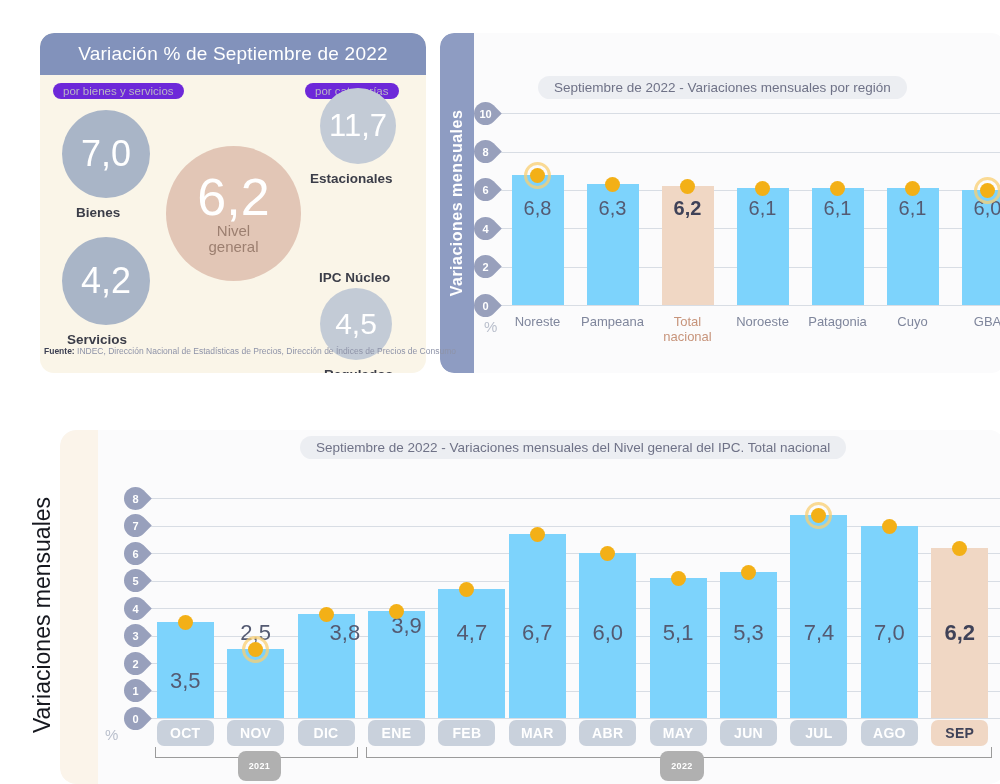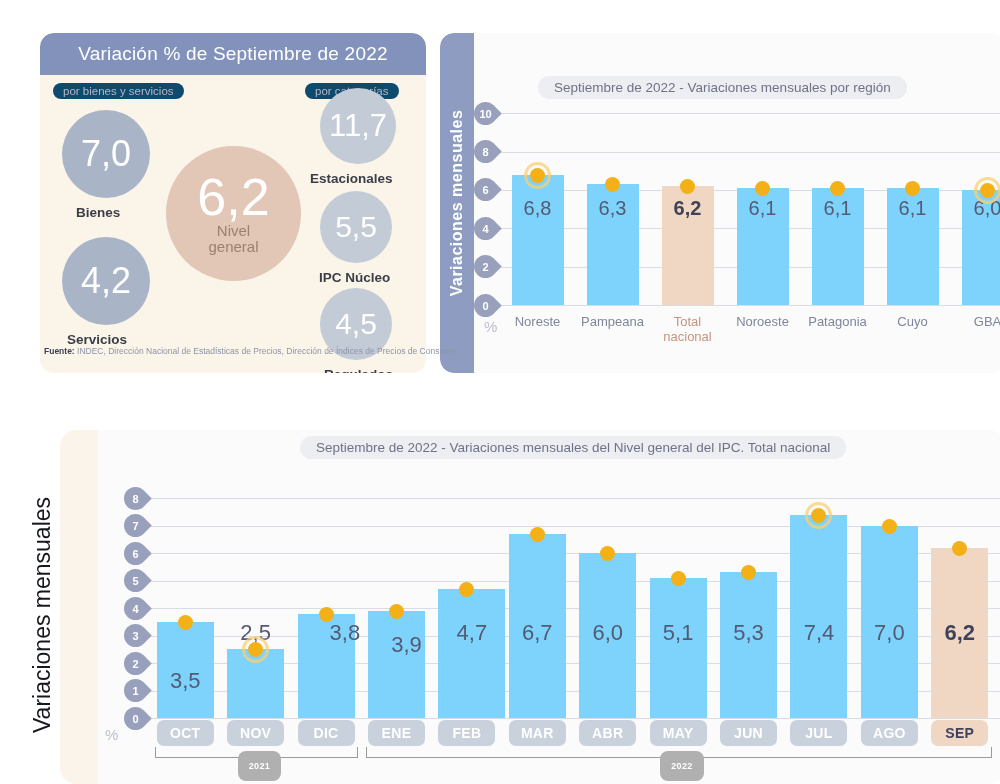--- a/index.html
+++ b/index.html
@@ -18,21 +18,21 @@
   }
   #summary-header{
     height:42px; background:#8292bb; display:flex;align-items:center;justify-content:center;
     border-radius:14px 14px 0 0;
   }
   #summary-header span{
     color:#ffffff; font-size:19px; letter-spacing:.2px;
   }
   .mini-pill{
     position:absolute; font-size:11.5px; color:#b9b6c4;
-    background:#0c4a6e; border-radius:9px; padding:2px 10px; white-space:nowrap;
+    background:#6d28d9; border-radius:9px; padding:2px 10px; white-space:nowrap;
   }
   #pill-left{left:13px; top:50px;}
   #pill-right{left:265px; top:50px;}
 
   .circ{
     position:absolute;border-radius:50%;
     display:flex;align-items:center;justify-content:center;flex-direction:column;
   }
   .circ .num{color:#ffffff;font-weight:400;line-height:.95;}
   .caption{position:absolute;font-size:13.5px;font-weight:bold;color:#3b3d48;white-space:nowrap;}
@@ -156,23 +156,20 @@
       <span>Nivel</span><br>
       <span>general</span>
     </div>
   </div>
 
   <div class="circ" id="c-estac">
     <div class="num">11,7</div>
   </div>
   <div class="caption" id="cap-estac">Estacionales</div>
 
-  <div class="circ" id="c-nucleo">
-    <div class="num">5,5</div>
-  </div>
   <div class="caption" id="cap-nucleo">IPC Núcleo</div>
 
   <div class="circ" id="c-regul">
     <div class="num">4,5</div>
   </div>
   <div class="caption" id="cap-regul">Regulados</div>
 </div>
 
 <div class="chart-card" id="chart-region">
   <div class="vband">
@@ -296,21 +293,21 @@
         <div class="bval" style="top: -29.25px; font-size: 22px;">2,5</div>
       </div>
       <div class="dot halo" style="left: 188.125px; top: 212.25px;"></div>
       <div class="mlabel" style="left: 167.125px; width: 57px; top: 290px;">NOV</div>
       <div class="bar" style="left: 237.542px; top: 183.5px; width: 57px; height: 104.5px;">
         <div class="bval" style="top: 6.5px; font-size: 22px; margin-left: 32px;">3,8</div>
       </div>
       <div class="dot" style="left: 258.542px; top: 176.5px;"></div>
       <div class="mlabel" style="left: 237.542px; width: 57px; top: 290px;">DIC</div>
       <div class="bar" style="left: 307.958px; top: 180.75px; width: 57px; height: 107.25px;">
-        <div class="bval" style="top: 21px; font-size: 22px; padding-left: 20px;">3,9</div>
+        <div class="bval" style="top: 2px; font-size: 22px; padding-left: 20px;">3,9</div>
       </div>
       <div class="dot" style="left: 328.958px; top: 173.75px;"></div>
       <div class="mlabel" style="left: 307.958px; width: 57px; top: 290px;">ENE</div>
       <div class="bar" style="left: 378.375px; top: 158.75px; width: 67px; height: 129.25px;">
         <div class="bval" style="top: 31.25px; font-size: 22px;">4,7</div>
       </div>
       <div class="dot" style="left: 399.375px; top: 151.75px;"></div>
       <div class="mlabel" style="left: 378.375px; width: 57px; top: 290px;">FEB</div>
       <div class="bar" style="left: 448.792px; top: 103.75px; width: 57px; height: 184.25px;">
         <div class="bval" style="top: 86.25px; font-size: 22px;">6,7</div>

